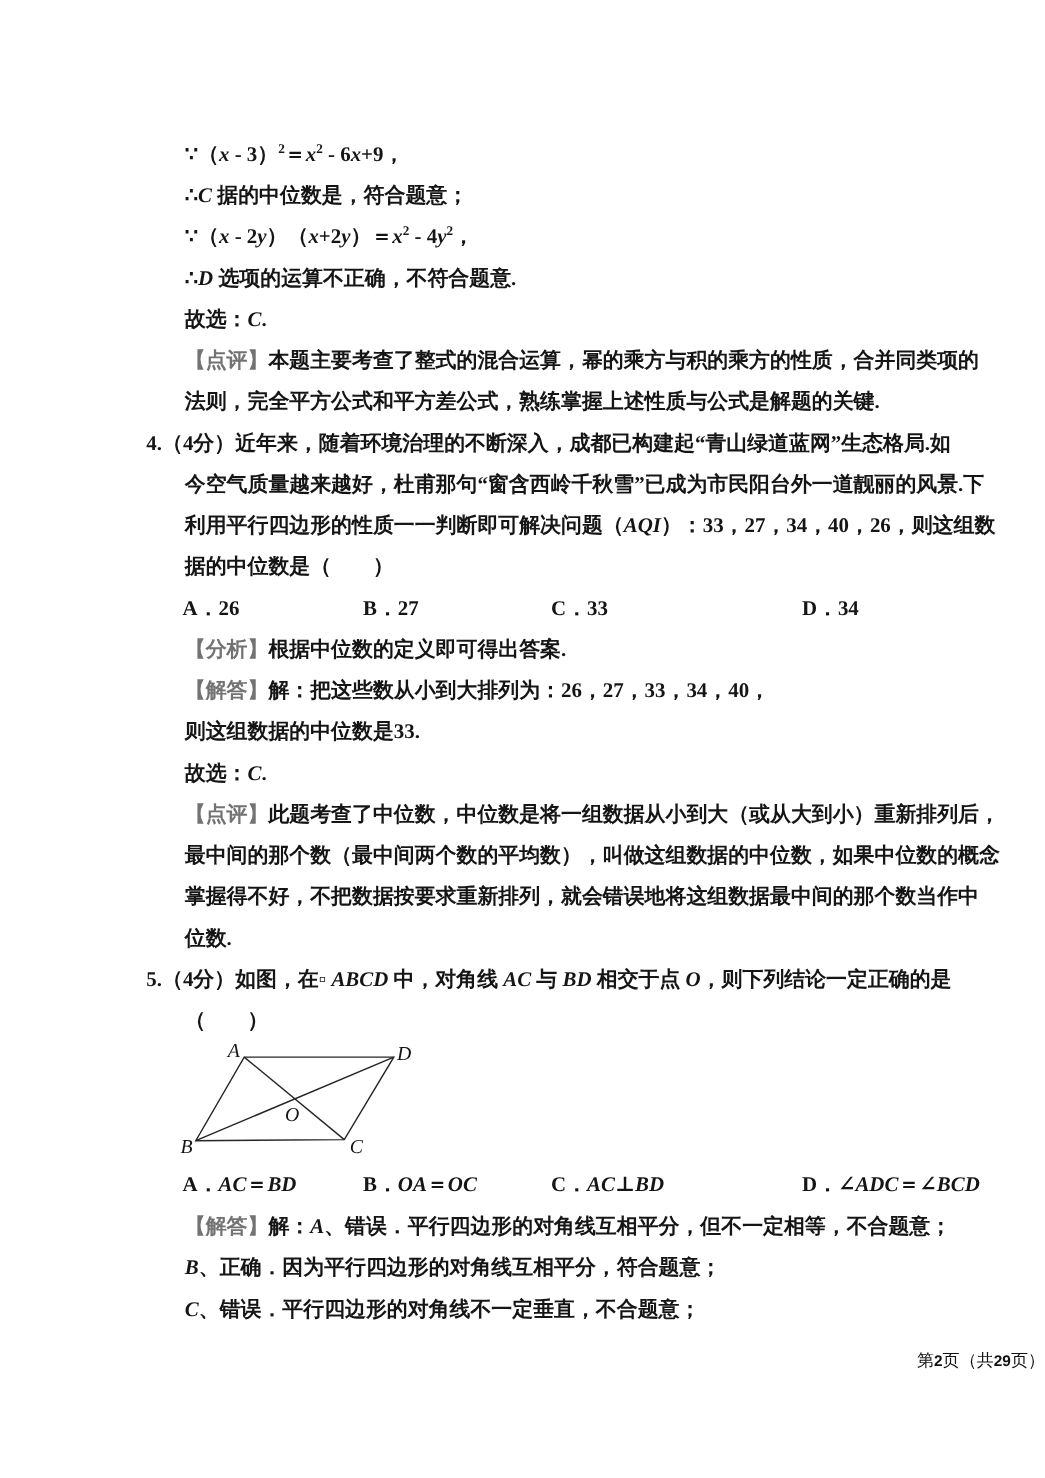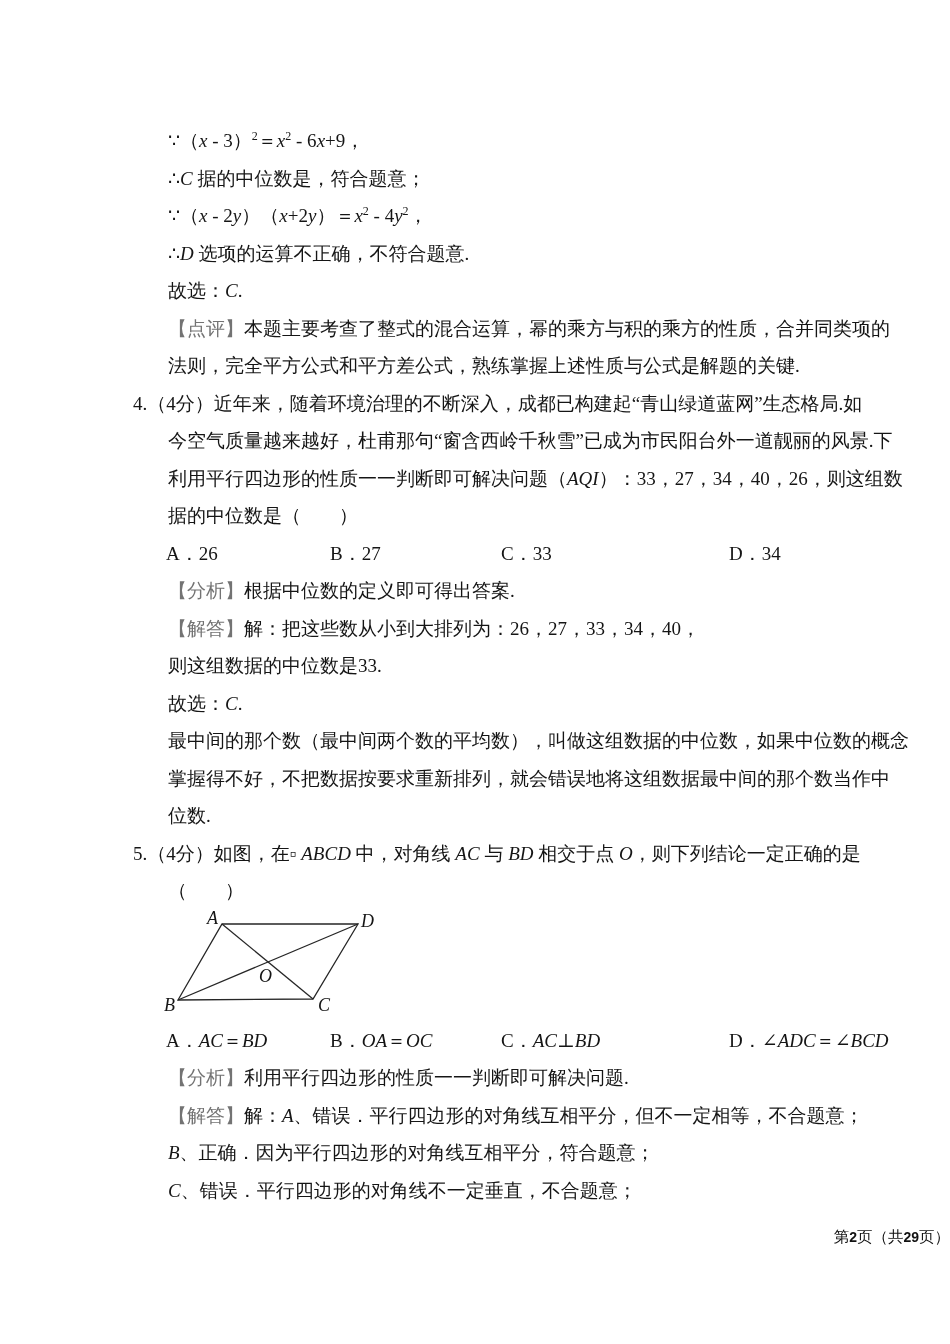--- a/index.html
+++ b/index.html
@@ -15,20 +15,21 @@
     position:absolute;
     left:133px;
     top:122px;
     width:695px;
   }
   .line{
     font-size:19px;
     line-height:37.5px;
     height:37.5px;
     white-space:nowrap;
+    font-weight:bold;
   }
   .indent{padding-left:35px;}
   .it{font-style:italic;font-family:"Liberation Serif","DejaVu Serif",serif;}
   .sup{font-size:12px;vertical-align:7px;line-height:0;}
   .clabel{color:#737373;}
   .bold{font-weight:bold;font-family:"Liberation Sans","DejaVu Sans",sans-serif;font-size:14px;}
   .options{position:relative;height:37.5px;}
   .options .opt{position:absolute;top:0;white-space:nowrap;}
   .opt-a{left:33px;}
   .opt-b{left:197px;}
@@ -82,20 +83,21 @@
     <div class="line options">
       <span class="opt opt-a"><span>A．26</span></span>
       <span class="opt opt-b"><span>B．27</span></span>
       <span class="opt opt-c"><span>C．33</span></span>
       <span class="opt opt-d"><span>D．34</span></span>
     </div>
     <div class="line indent"><span class="clabel">【分析】</span><span>根据中位数的定义即可得出答案.</span></div>
     <div class="line indent"><span class="clabel">【解答】</span><span>解：把这些数从小到大排列为：26，27，33，34，40，</span></div>
     <div class="line indent"><span>则这组数据的中位数是33.</span></div>
     <div class="line indent"><span>故选：</span><span class="it">C</span><span>.</span></div>
+    <div class="line indent"><span class="clabel">【点评】</span><span>此题考查了中位数，中位数是将一组数据从小到大（或从大到小）重新排列后，</span></div>
     <div class="line indent"><span>最中间的那个数（最中间两个数的平均数），叫做这组数据的中位数，如果中位数的概念</span></div>
     <div class="line indent"><span>掌握得不好，不把数据按要求重新排列，就会错误地将这组数据最中间的那个数当作中</span></div>
     <div class="line indent"><span>位数.</span></div>
   </section>
 
   <section>
     <div class="line"><span>5.（4分）如图，在</span><span>▫ </span><span class="it">ABCD</span><span> 中，对角线 </span><span class="it">AC</span><span> 与 </span><span class="it">BD</span><span> 相交于点 </span><span class="it">O</span><span>，则下列结论一定正确的是</span></div>
     <div class="line indent"><span>（　　）</span></div>
 
     <div class="figure-block">
@@ -110,21 +112,20 @@
         <text class="fig-label" x="96" y="72">O</text>
       </svg>
     </div>
 
     <div class="line options">
       <span class="opt opt-a"><span>A．</span><span class="it">AC</span><span>＝</span><span class="it">BD</span></span>
       <span class="opt opt-b"><span>B．</span><span class="it">OA</span><span>＝</span><span class="it">OC</span></span>
       <span class="opt opt-c"><span>C．</span><span class="it">AC</span><span>⊥</span><span class="it">BD</span></span>
       <span class="opt opt-d"><span>D．</span><span>∠</span><span class="it">ADC</span><span>＝∠</span><span class="it">BCD</span></span>
     </div>
-    <div class="line indent"><span class="clabel">【分析】</span><span>利用平行四边形的性质一一判断即可解决问题.</span></div>
     <div class="line indent"><span class="clabel">【解答】</span><span>解：</span><span class="it">A</span><span>、错误．平行四边形的对角线互相平分，但不一定相等，不合题意；</span></div>
     <div class="line indent"><span class="it">B</span><span>、正确．因为平行四边形的对角线互相平分，符合题意；</span></div>
     <div class="line indent"><span class="it">C</span><span>、错误．平行四边形的对角线不一定垂直，不合题意；</span></div>
   </section>
 
 </main>
 
 <footer class="page-footer"><span>第</span><span class="bold">2</span><span>页（共</span><span class="bold">29</span><span>页）</span></footer>
 
 </body></html>

